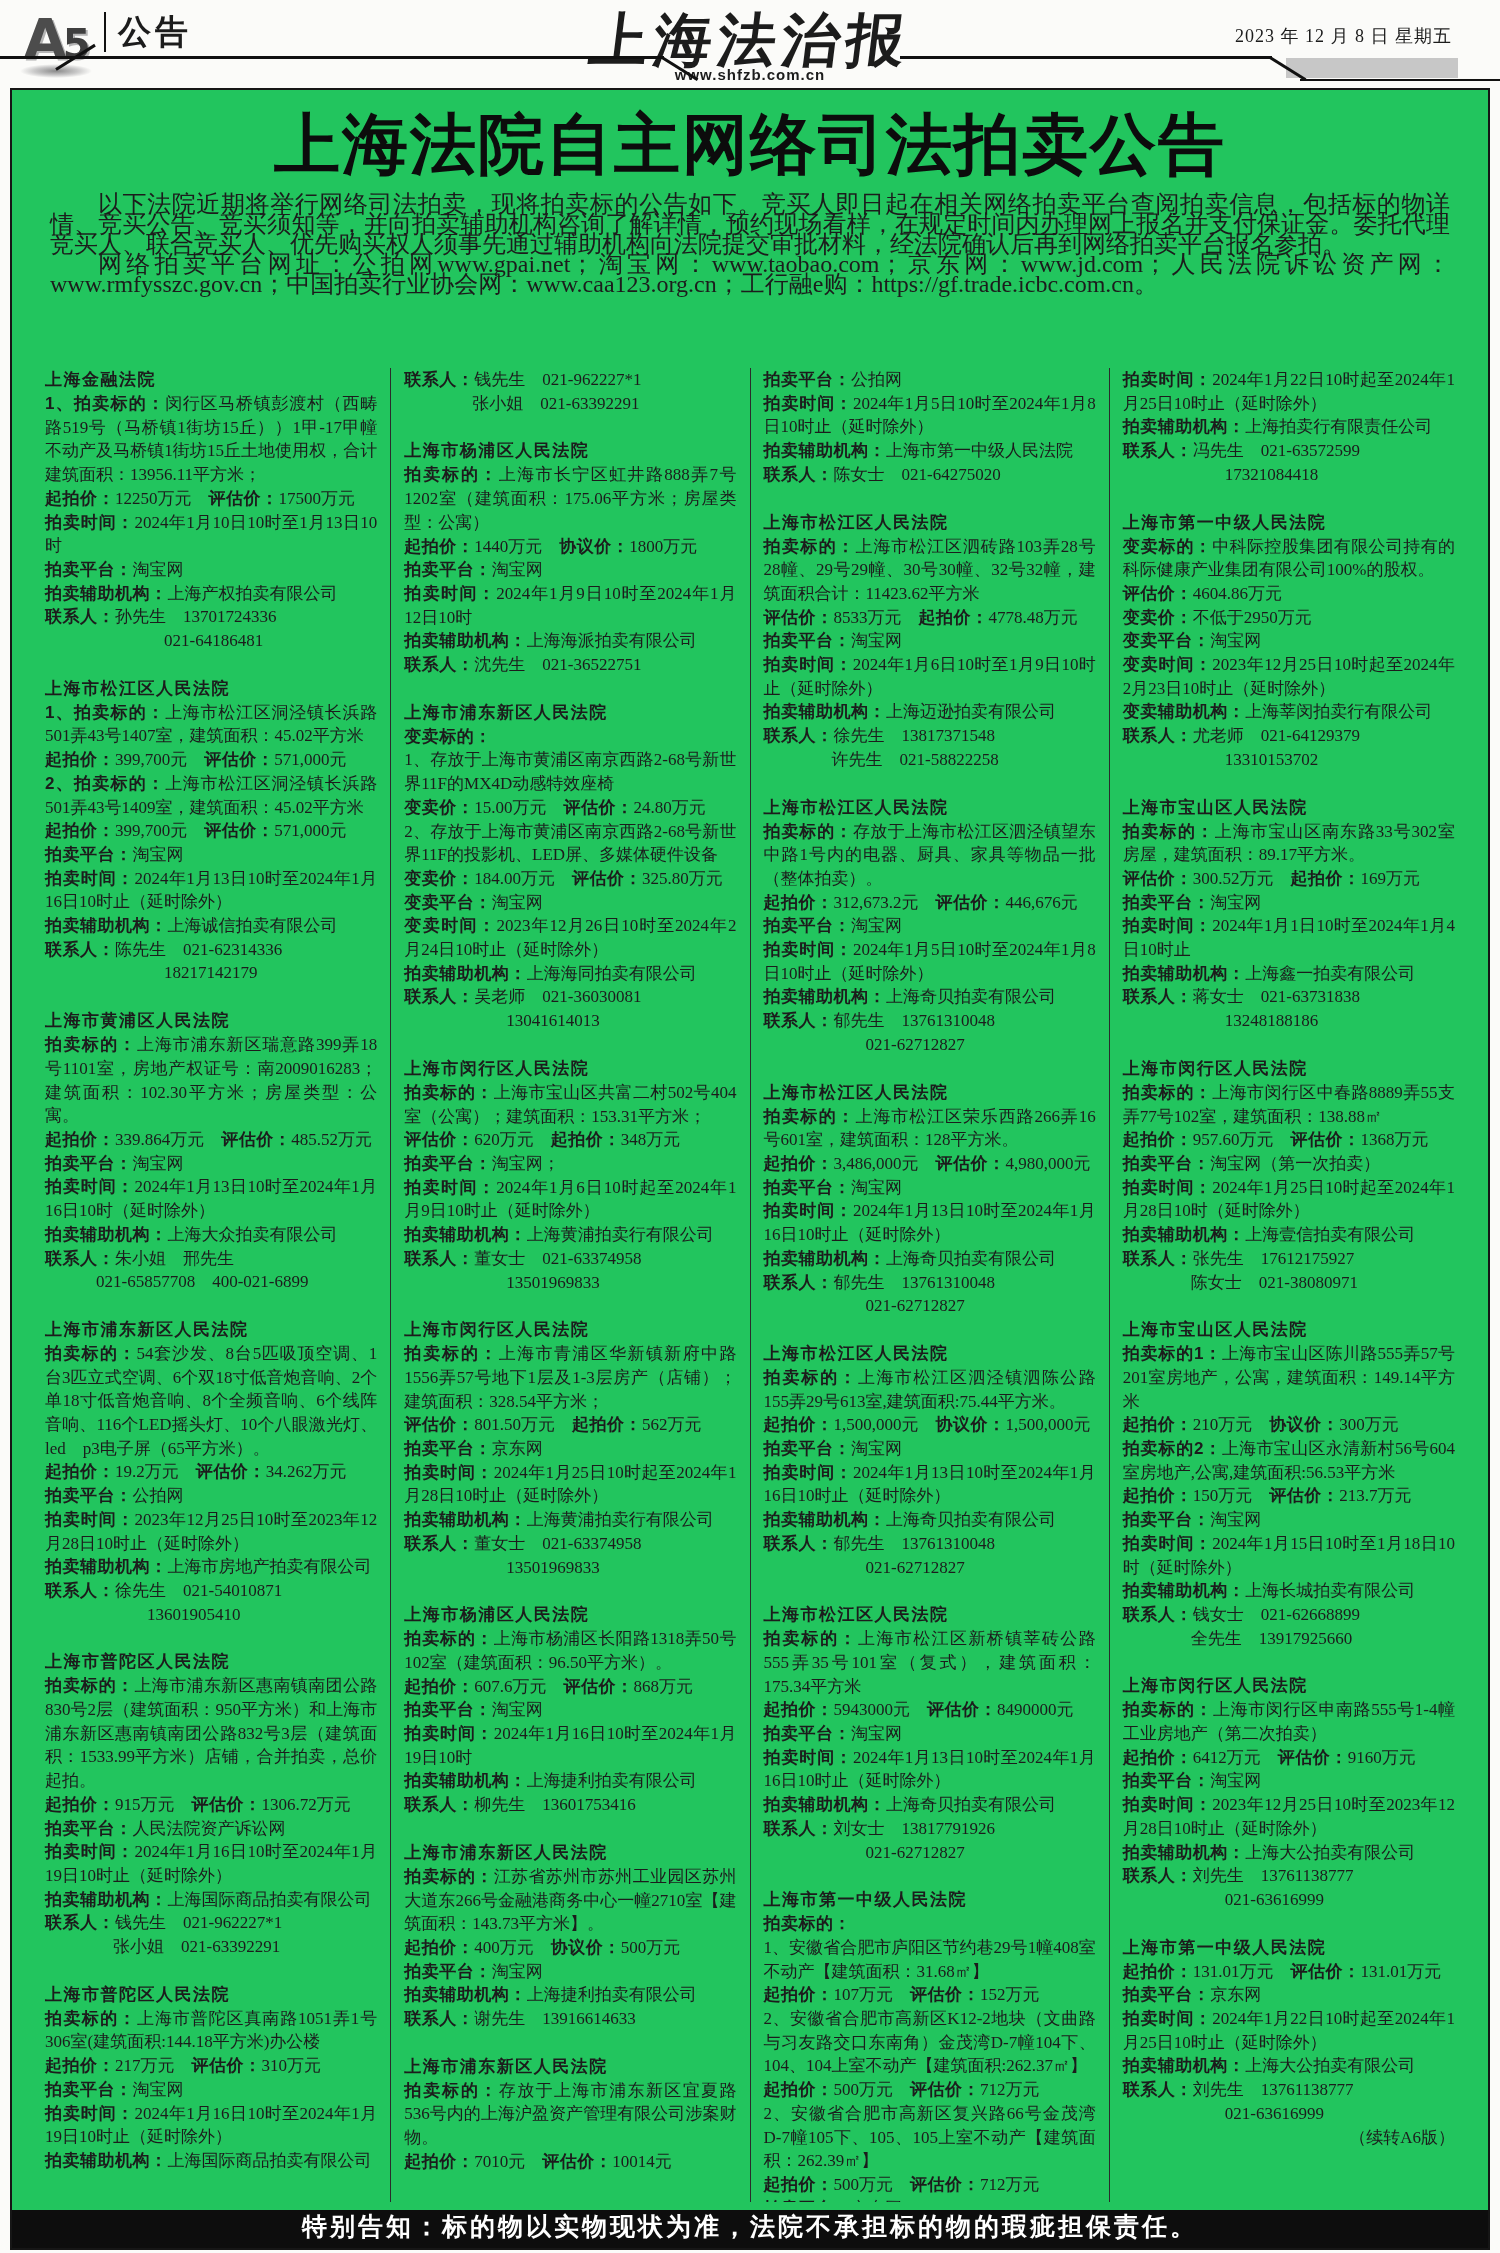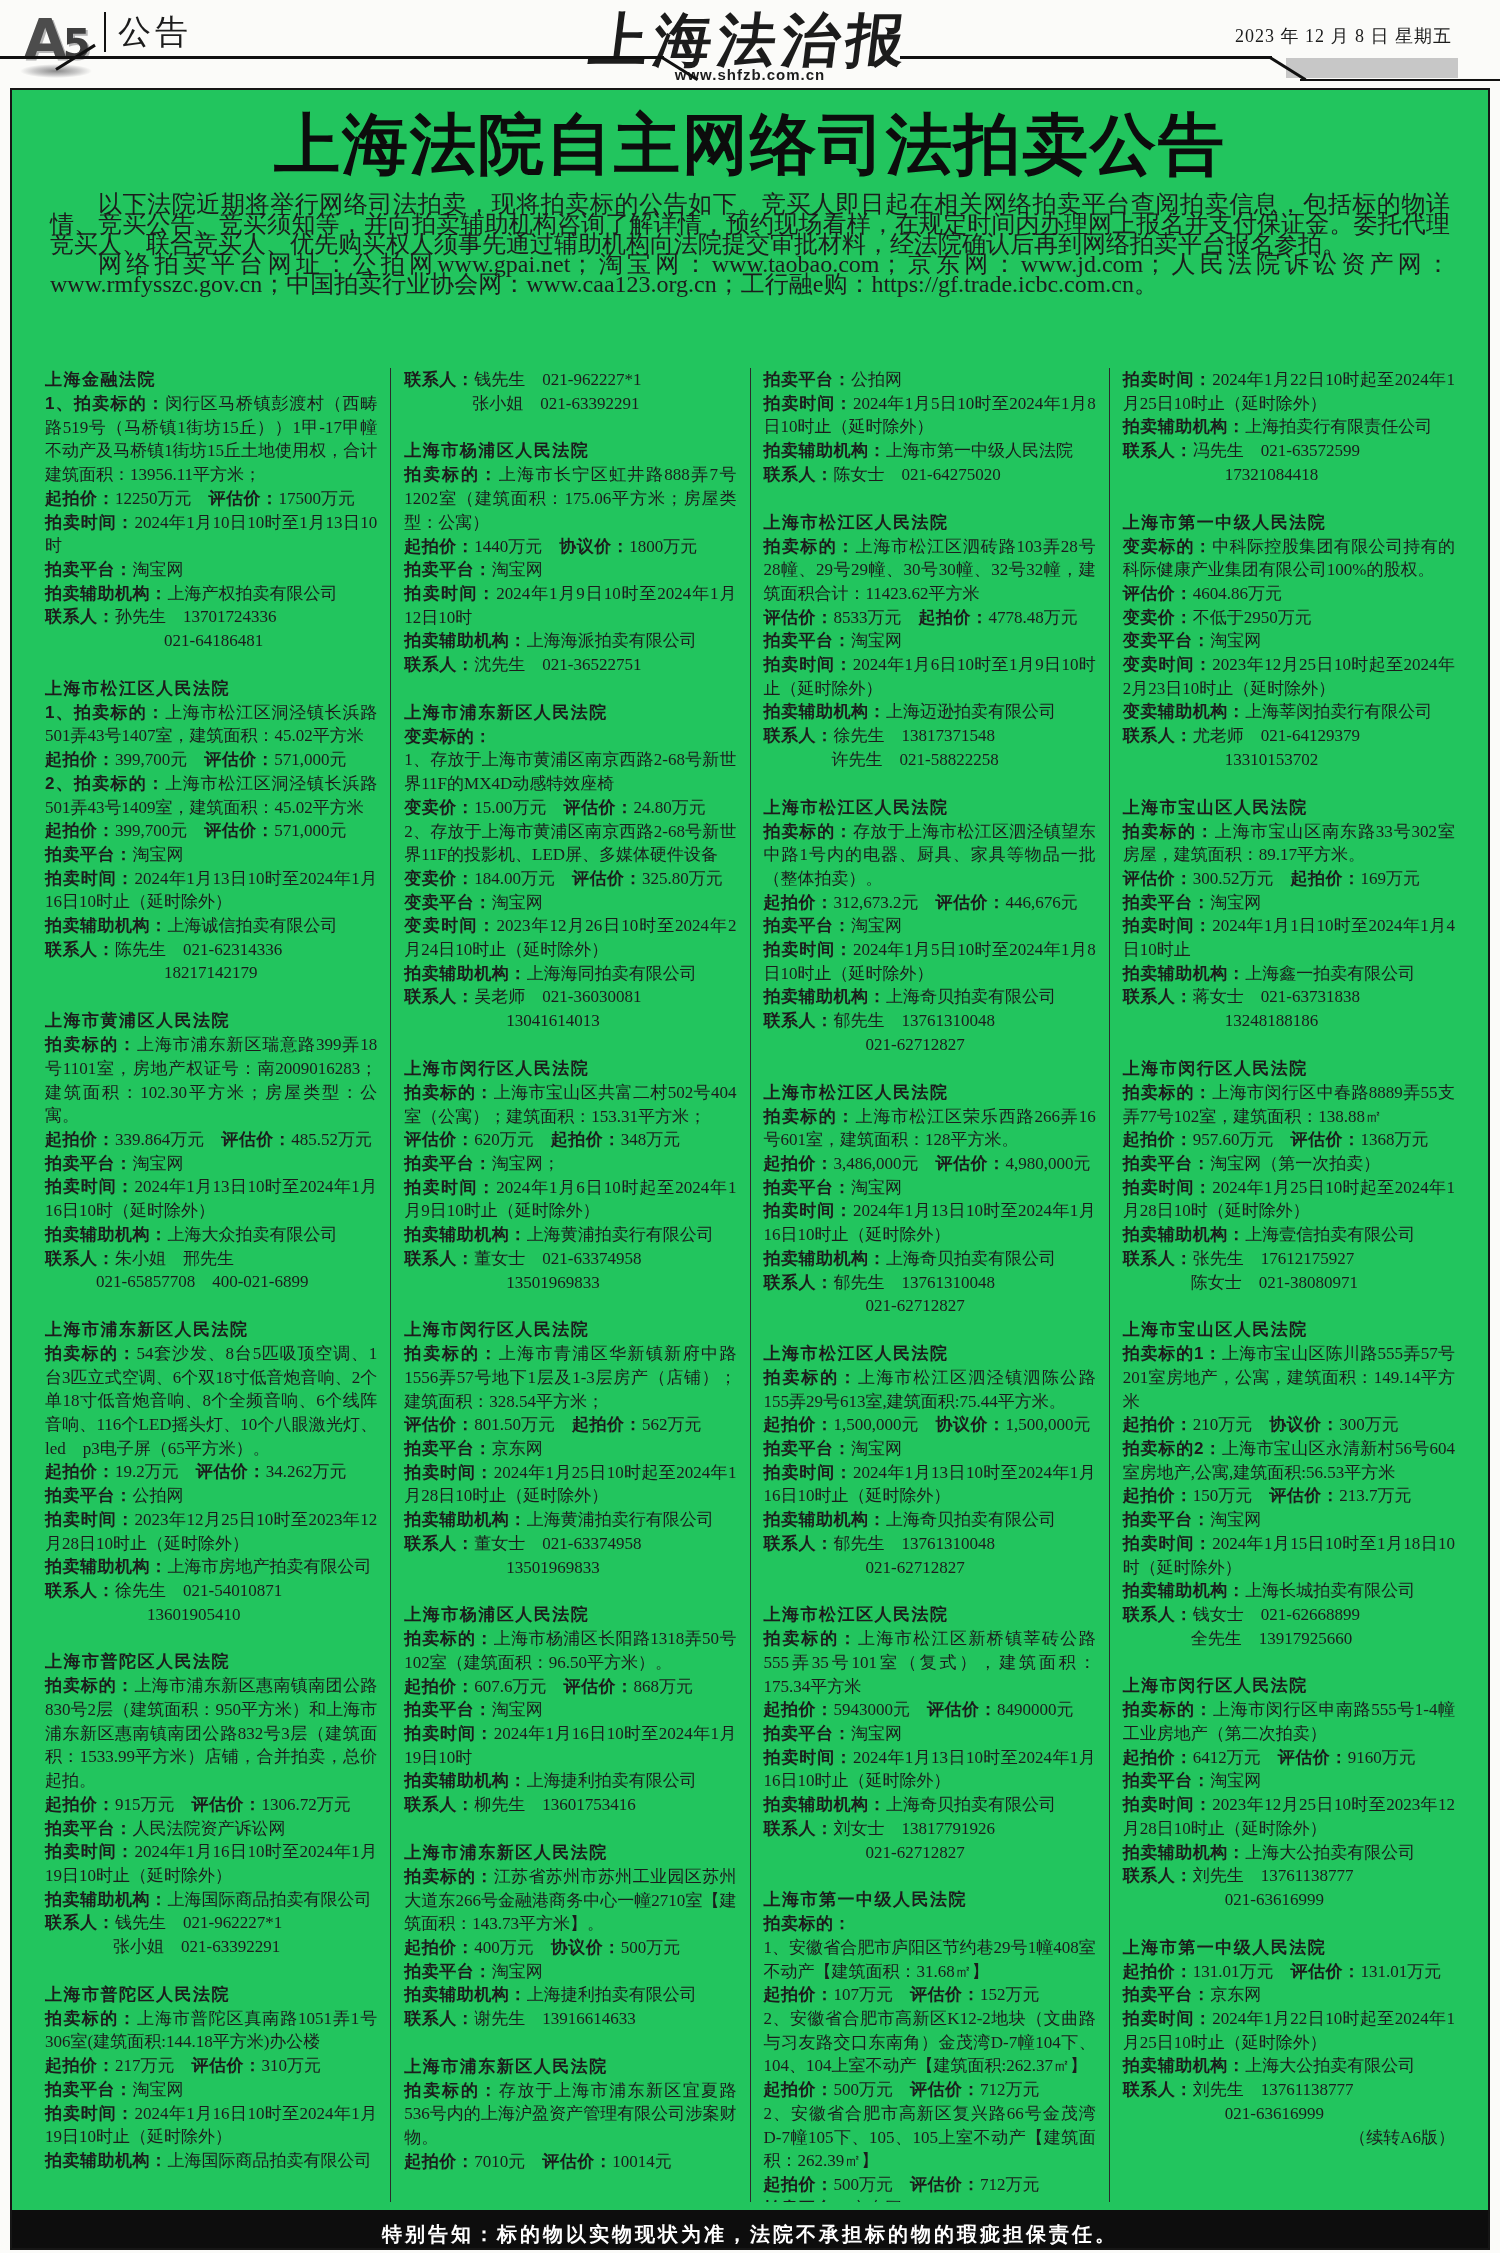--- a/index.html
+++ b/index.html
@@ -11,21 +11,21 @@
     overflow:hidden;
   }
   
   .hdr { position:absolute; top:0; left:0; right:0; height:88px;padding-left:24px; }
   .logo { position:absolute; left:14px; top:6px; width:86px; text-align:center; }
   .logo-a { font-family:"DejaVu Sans",sans-serif; font-weight:bold; font-size:56px; color:#4c4c4c; text-shadow:2px 2px 0 #b5b5b5; letter-spacing:-4px; }
   .logo-5 { font-family:"DejaVu Sans",sans-serif; font-weight:bold; font-size:40px; color:#3f3f3f; text-shadow:2px 2px 0 #b5b5b5; }
   .logo-shadow { position:absolute; left:6px; top:58px; width:72px; height:14px; border-radius:50%;
     background:radial-gradient(closest-side,#8a8a8a,#c9c9c9 60%,rgba(255,255,255,0)); }
   .section-rule { position:absolute; left:104px; top:12px; width:2px; height:40px; background:#111; }
-  .section-label { position:absolute; left:118px; top:10px; font-family:"Liberation Sans",sans-serif; font-weight:normal; font-size:33px; letter-spacing:4px; }
+  .section-label { position:absolute; left:118px; top:10px; font-family:"Liberation Sans",sans-serif; font-weight:bold; font-size:33px; letter-spacing:4px; }
   .masthead { position:absolute; left:0; right:0; top:2px; text-align:center;
     font-family:"DejaVu Serif",serif; font-weight:900; font-size:58px; letter-spacing:6px;
     transform:skewX(-7deg); }
   .site { position:absolute; left:0; right:0; top:66px; text-align:center;
     font-family:"Liberation Sans",sans-serif; font-weight:bold; font-size:15px; letter-spacing:1px; }
   .date { position:absolute; right:48px; top:24px; font-size:18px; letter-spacing:1px; }
   .date-bar { position:absolute; right:42px; top:58px; width:172px; height:20px; background:#c7c7c7; }
   .rule-l  { position:absolute; left:0; top:56px; width:664px; height:3px; background:#111; }
   .slash-l { position:absolute; left:662px; top:56px; width:42px; height:3px; background:#111; transform:rotate(32deg); transform-origin:left center; }
   .rule-r  { position:absolute; left:900px; top:56px; width:372px; height:3px; background:#111; }
@@ -45,22 +45,22 @@
   .col { flex:1 1 0; padding:0 13px; overflow:hidden; }
   .col + .col { border-left:1px solid #2b2b2b; }
   .entry { margin-bottom:24px; }
   .court { font-family:"Liberation Sans","DejaVu Sans",sans-serif; font-weight:bold; font-size:17px; line-height:24px; letter-spacing:1.5px; }
   .line { font-size:17px; line-height:23.7px; text-align:justify; }
   .line b { font-family:"Liberation Sans","DejaVu Sans",sans-serif; font-weight:bold; letter-spacing:0.5px; }
   .line.r { text-align:right; }
 
   
   .footer-bar { position:absolute; left:0; right:0; bottom:0; height:38px; background:#0d0d0d;
-    color:#ffffff; display:flex; align-items:flex-end; justify-content:center;
-    font-family:"Liberation Sans",sans-serif; font-weight:bold; font-size:20px; letter-spacing:3px; }
+    color:#ffffff; display:flex; align-items:flex-start; justify-content:center;
+    font-family:"Liberation Sans",sans-serif; font-weight:bold; font-size:25px; letter-spacing:3px; }
 </style>
 </head>
 <body>
 
 <div class="hdr">
   <div class="logo">
     <span class="logo-a">A</span><span class="logo-5">5</span>
     <div class="logo-shadow"></div>
   </div>
   <div class="section-rule"></div>

